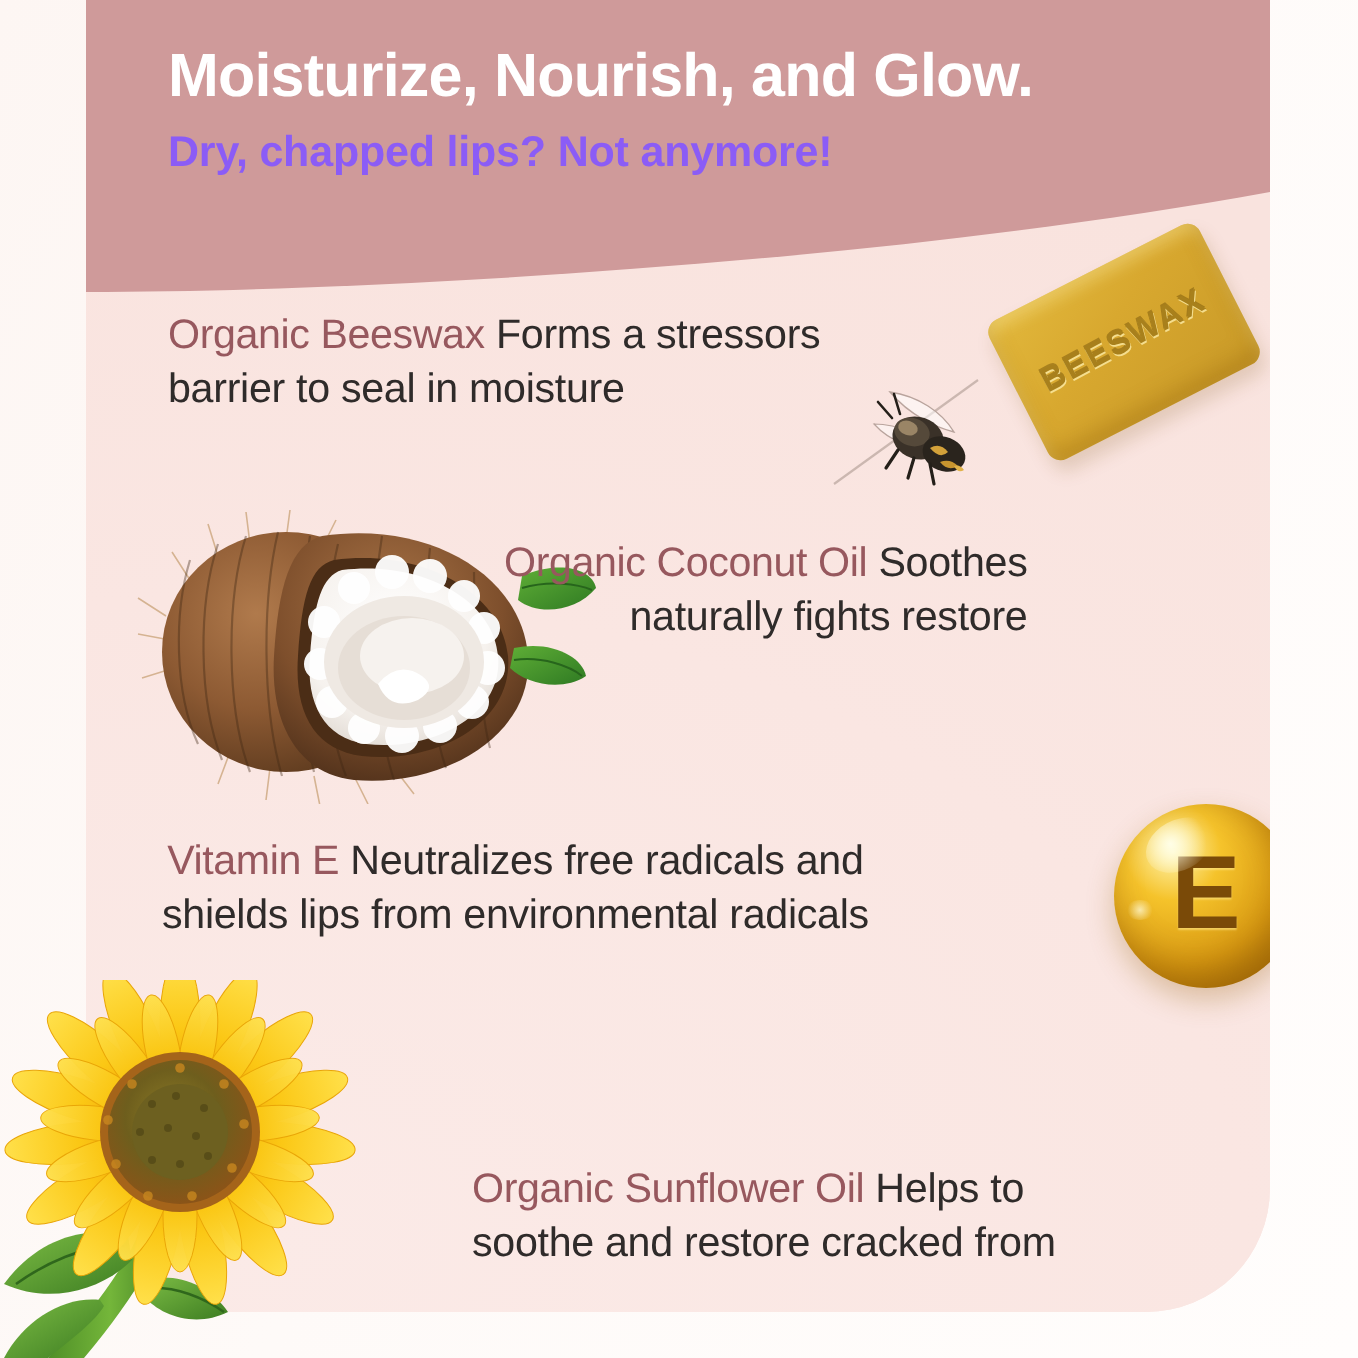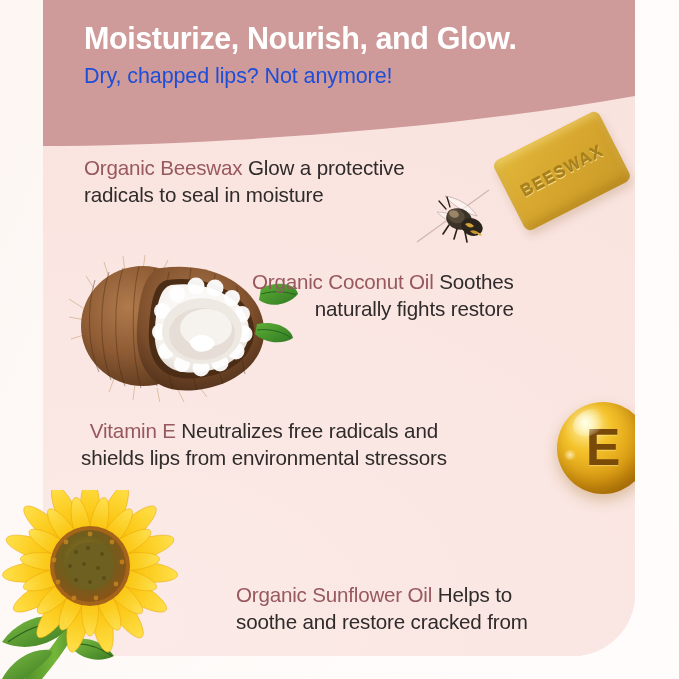--- a/index.html
+++ b/index.html
@@ -61,22 +61,22 @@
     font-size: 30.5px;
     font-weight: bold;
     color: #ffffff;
     letter-spacing: -0.4px;
     line-height: 1.1;
     white-space: nowrap;
   }
   .subtitle {
     margin: 8px 17px 0 0;
     font-size: 21.5px;
-    font-weight: normal;
-    color: #1d4ed8;
+    font-weight: bold;
+    color: #8b5cf6;
     letter-spacing: -0.1px;
     line-height: 1.15;
     white-space: nowrap;
   }
 
   
   .ing {
     position: absolute;
     box-sizing: border-box;
   }
@@ -327,37 +327,37 @@
 
     <div class="art vite">
       <div class="ball"></div>
       <div class="letter">E</div>
       <div class="glint"></div>
       <div class="glint2"></div>
     </div>
 
     <div class="ing ing-beeswax">
       <p>
-        <span class="lead">Organic Beeswax</span><span> Glow a protective</span>
+        <span class="lead">Organic Beeswax</span><span> Forms a stressors</span>
       </p>
-      <p>radicals to seal in moisture</p>
+      <p>barrier to seal in moisture</p>
     </div>
 
     <div class="ing ing-coconut">
       <p>
         <span class="lead">Organic Coconut Oil</span><span> Soothes</span>
       </p>
       <p>naturally fights restore</p>
     </div>
 
     <div class="ing ing-vitamine">
       <p>
         <span class="lead">Vitamin E</span><span> Neutralizes free radicals and</span>
       </p>
-      <p>shields lips from environmental stressors</p>
+      <p>shields lips from environmental radicals</p>
     </div>
 
     <div class="ing ing-sunflower">
       <p>
         <span class="lead">Organic Sunflower Oil</span><span> Helps to</span>
       </p>
       <p>soothe and restore cracked from</p>
     </div>
 
   </div>

